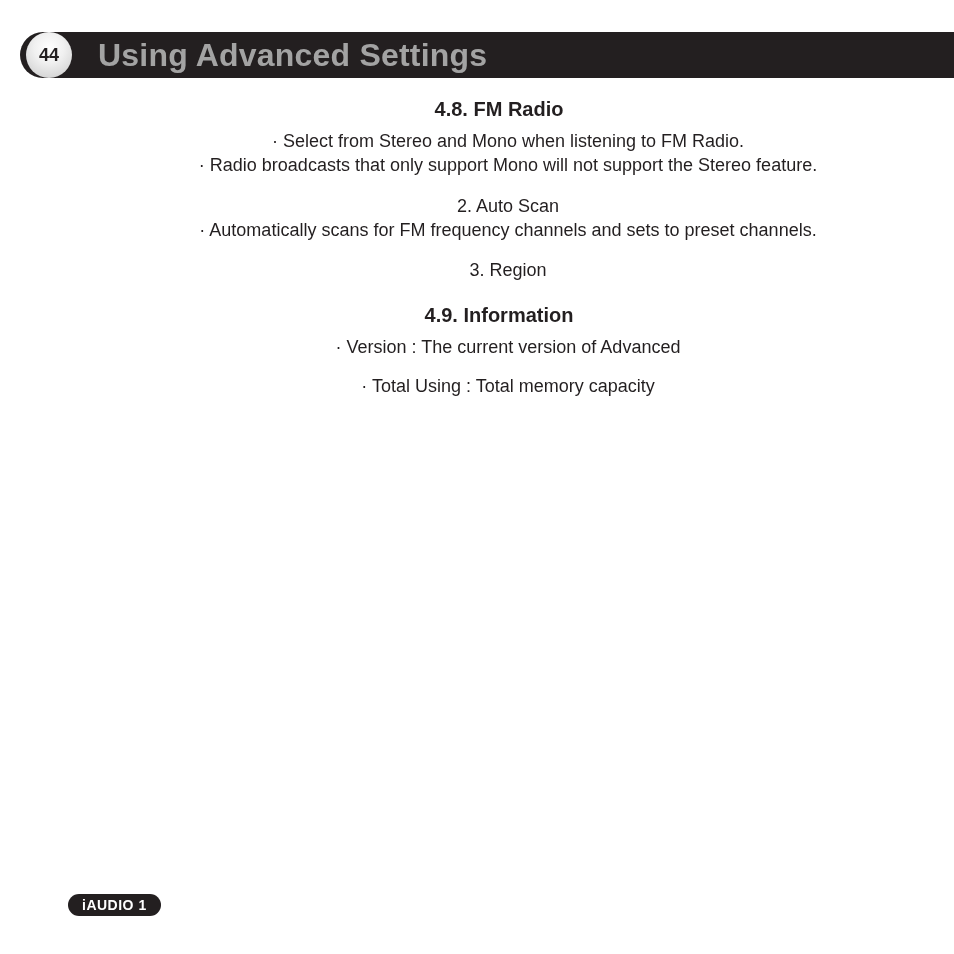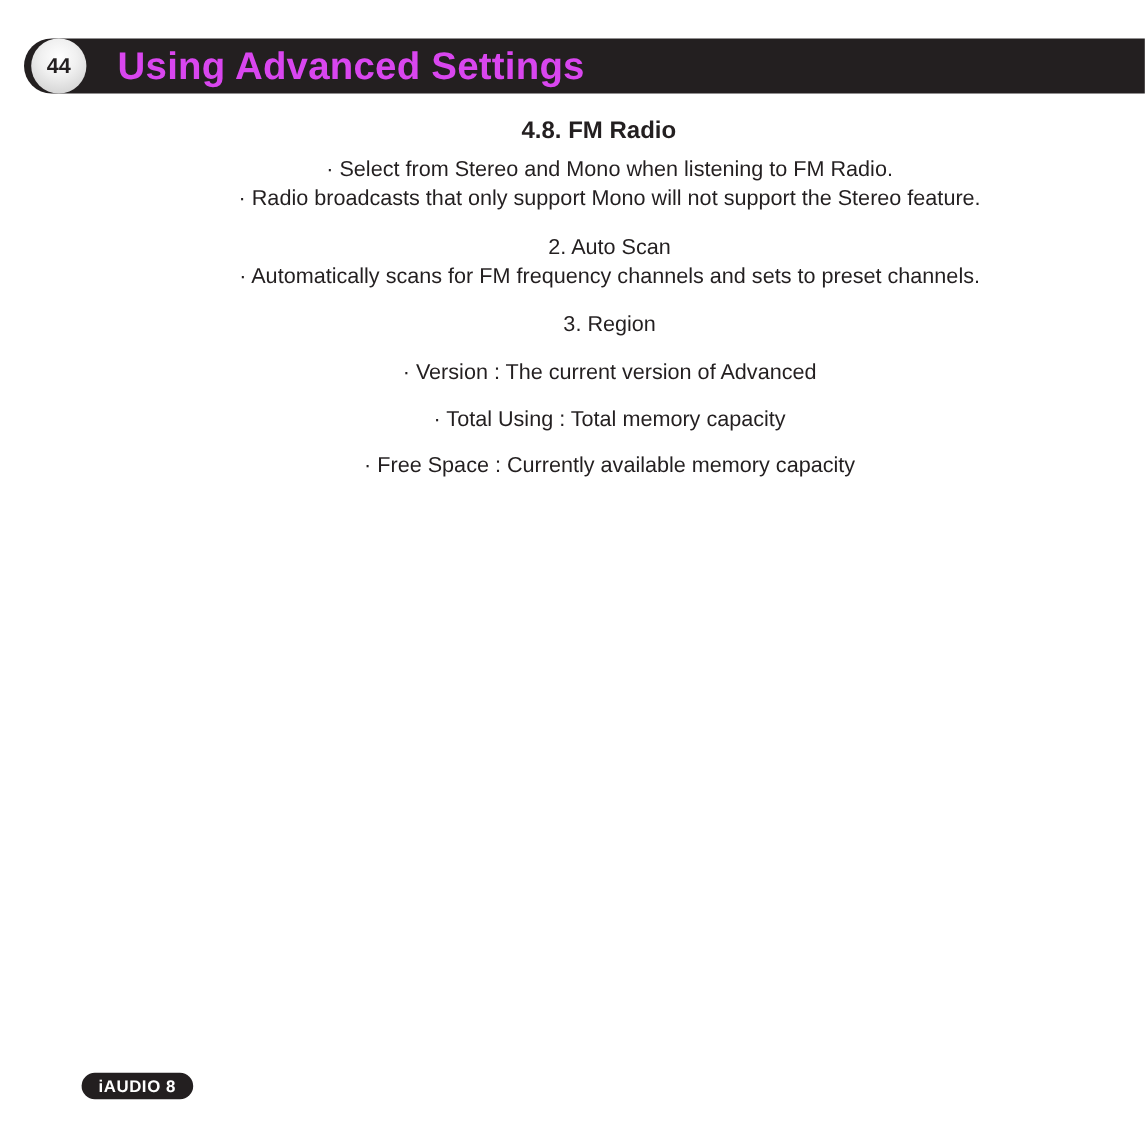--- a/index.html
+++ b/index.html
@@ -34,21 +34,21 @@
     background: radial-gradient(circle at 50% 35%, #ffffff 0%, #f0f0f0 40%, #c8c8c8 100%);
     display: flex;
     align-items: center;
     justify-content: center;
     font-weight: bold;
     font-size: 18px;
     color: #231f20;
     z-index: 2;
   }
   .header-title {
-    color: #d946ef;
+    color: #a3a3a3;
     font-size: 32px;
     font-weight: bold;
     margin-left: 78px;
     letter-spacing: 0.2px;
   }
   .content {
     position: absolute;
     top: 92px;
     left: 84px;
     right: 40px;
@@ -112,22 +112,22 @@
 
   <div class="sub-block">
     <div class="num-line">2. Auto Scan</div>
     <div class="bullet-line">Automatically scans for FM frequency channels and sets to preset channels.</div>
   </div>
 
   <div class="sub-block">
     <div class="num-line">3. Region</div>
   </div>
 
+  <div class="section-heading">4.9. Information</div>
 
   <div class="info-block">
     <div class="bullet-line">Version : The current version of Advanced</div>
     <div class="bullet-line">Total Using : Total memory capacity</div>
-    <div class="bullet-line">Free Space : Currently available memory capacity</div>
   </div>
 
 </div>
 
-<div class="footer-badge">iAUDIO 8</div>
+<div class="footer-badge">iAUDIO 1</div>
 
 </body></html>

